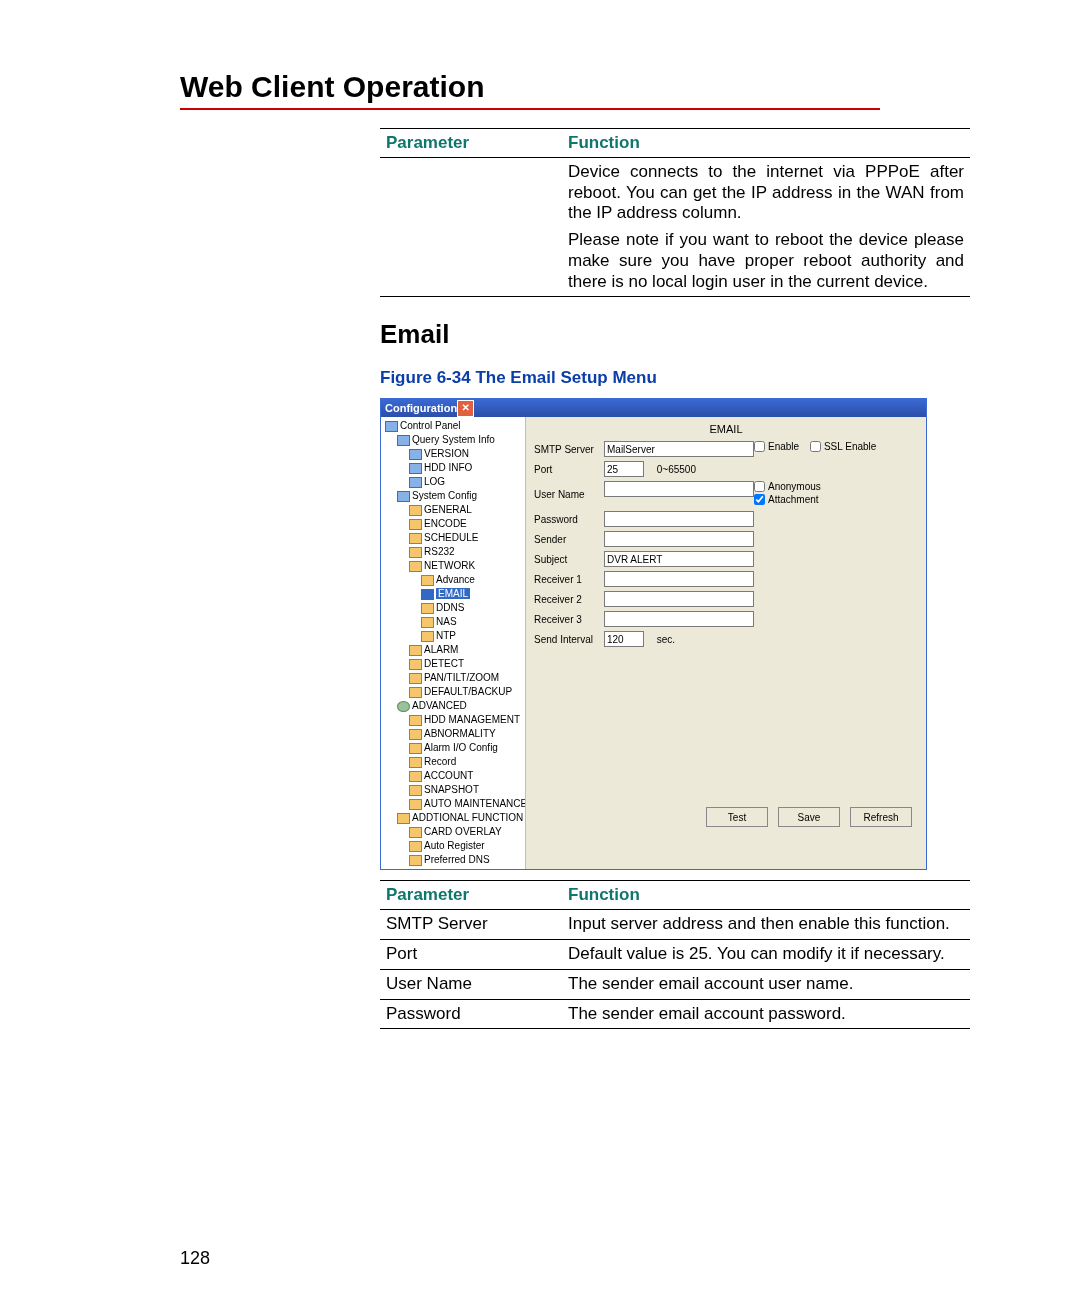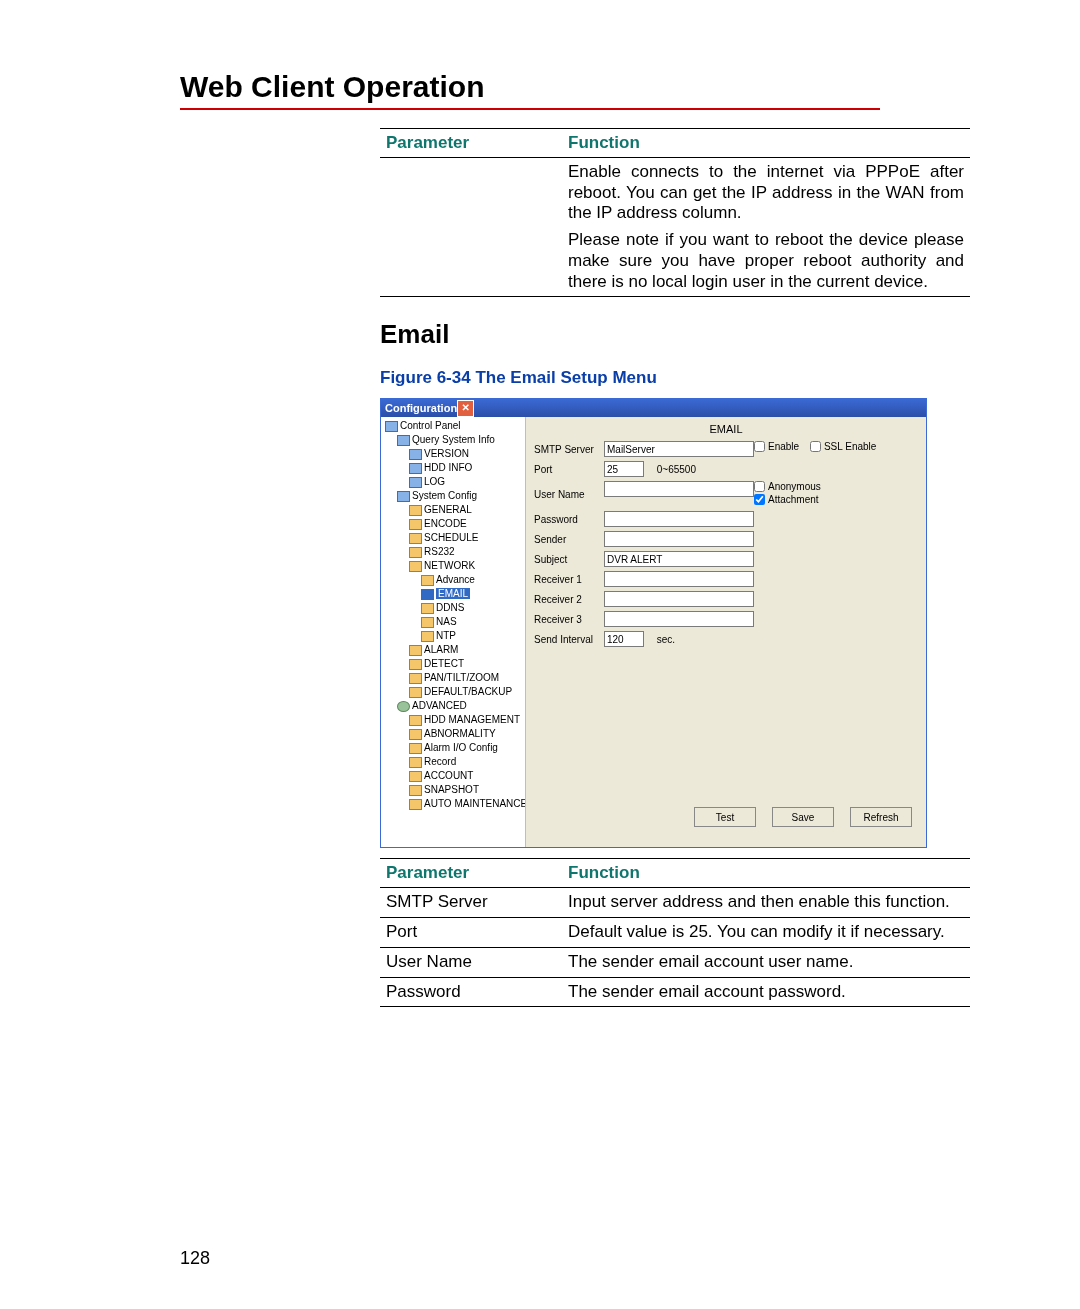--- a/index.html
+++ b/index.html
@@ -31,42 +31,42 @@
   .ic.blue{background:#87b2e8;border-color:#4a6aa0}
   .ic.gear{background:#9ac29a;border-color:#5a8a5a;border-radius:50%}
   .tree li.sel>span.lbl{background:#316ac5;color:#fff;padding:0 2px}
   .ctr{flex:1;background:#ece9d8;padding:6px 8px 10px}
   .ctr .ptitle{text-align:center;font-size:11px;margin-bottom:6px}
   .frm{display:grid;grid-template-columns:70px 150px 150px;row-gap:4px;font-size:10px}
   .frm label{align-self:center}
   .txt{height:16px;border:1px solid #7a7a7a;background:#fff;padding:0 2px;font-size:10px;box-sizing:border-box}
   .chk{display:inline-flex;align-items:flex-start;margin-right:8px;font-size:10px}
   .chk input{width:11px;height:11px;margin:0 3px 0 0}
-  .btnrow{display:flex;gap:16px;justify-content:flex-end;margin-top:160px;padding-right:6px}
+  .btnrow{display:flex;gap:10px;justify-content:flex-end;margin-top:160px;padding-right:6px}
   .btnrow button{width:62px;height:20px;background:#ece9d8;border:1px solid #888;font-size:10px}
 </style>
 </head>
 <body>
 
 <div class="page">
   <div class="h1">Web Client Operation</div>
   <div class="red-rule"></div>
 
   <table class="doc-table">
     <thead>
         <tr>
       <th>Parameter</th>
       <th>Function</th>
     </tr>
       </thead>
     <tbody>
       <tr>
         <td></td>
         <td class="fn">
-          <div>Enable connects to the internet via PPPoE after reboot. You can get the IP address in the WAN from the IP address column.</div>
+          <div>Device connects to the internet via PPPoE after reboot. You can get the IP address in the WAN from the IP address column.</div>
           <div style="height:6px"></div>
           <div>Please note if you want to reboot the device please make sure you have proper reboot authority and there is no local login user in the current device.</div>
         </td>
       </tr>
     </tbody>
   </table>
 
   <div class="h2">Email</div>
   <div class="fig-cap">Figure 6-34 The Email Setup Menu</div>
 
@@ -112,20 +112,27 @@
                 <ul>
                   <li><span class="ic"></span><span class="lbl">HDD MANAGEMENT</span></li>
                   <li><span class="ic"></span><span class="lbl">ABNORMALITY</span></li>
                   <li><span class="ic"></span><span class="lbl">Alarm I/O Config</span></li>
                   <li><span class="ic"></span><span class="lbl">Record</span></li>
                   <li><span class="ic"></span><span class="lbl">ACCOUNT</span></li>
                   <li><span class="ic"></span><span class="lbl">SNAPSHOT</span></li>
                   <li><span class="ic"></span><span class="lbl">AUTO MAINTENANCE</span></li>
                 </ul>
               </li>
+              <li><span class="ic"></span><span class="lbl">ADDTIONAL FUNCTION</span>
+                <ul>
+                  <li><span class="ic"></span><span class="lbl">CARD OVERLAY</span></li>
+                  <li><span class="ic"></span><span class="lbl">Auto Register</span></li>
+                  <li><span class="ic"></span><span class="lbl">Preferred DNS</span></li>
+                </ul>
+              </li>
             </ul>
           </li>
         </ul>
       </div>
 
       <div class="ctr">
         <div class="ptitle">EMAIL</div>
         <div class="frm">
           <label>SMTP Server</label>
           <input class="txt" value="MailServer" style="">

